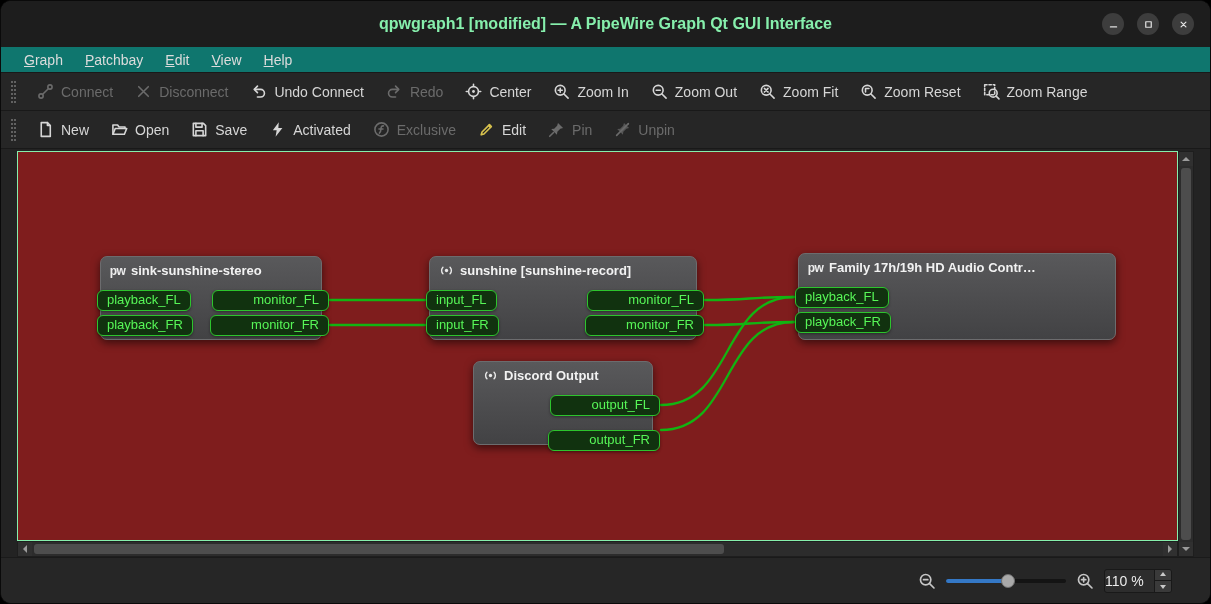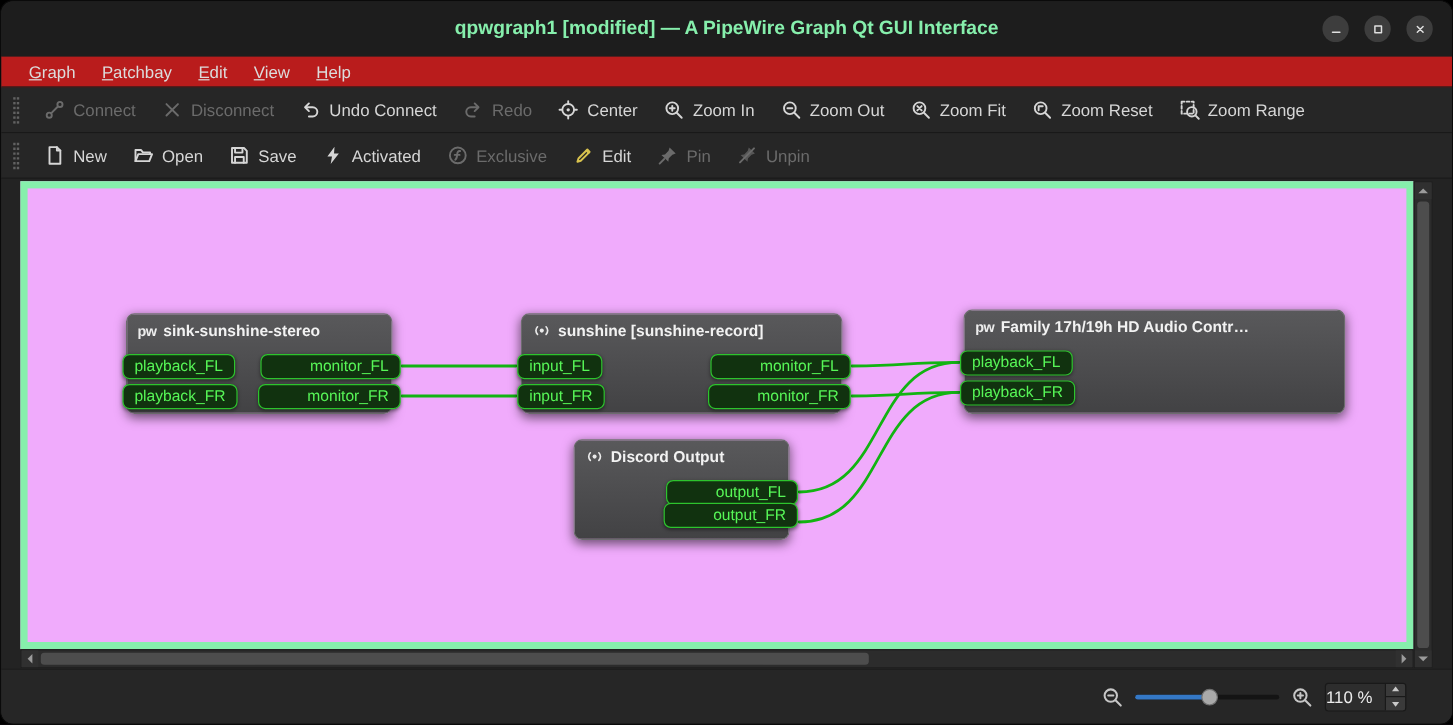--- a/index.html
+++ b/index.html
@@ -7,37 +7,37 @@
   .window { position: absolute; inset: 0; border-radius: 11px; overflow: hidden; background: #262626; display: flex; flex-direction: column; border: 1px solid #0a0a0a; }
 
   
   .titlebar { height: 46px; background: #1d1d1d; position: relative; display: flex; align-items: center; justify-content: center; flex: none; }
   .title { color: #86efac; font-size: 16px; font-weight: bold; }
   .win-buttons { position: absolute; right: 16px; top: 0; height: 100%; display: flex; align-items: center; gap: 13px; }
   .win-btn { width: 22px; height: 22px; border-radius: 50%; background: #3d3d3d; color: #e0e0e0; display: flex; align-items: center; justify-content: center; }
   .wicon { width: 11px; height: 11px; display: block; }
 
   
-  .menubar { height: 26px; background: #b91c1c; display: flex; align-items: center; padding-left: 12px; border-bottom: 1px solid #191919; flex: none; }
+  .menubar { height: 26px; background: #0f766e; display: flex; align-items: center; padding-left: 12px; border-bottom: 1px solid #191919; flex: none; }
   .menu-item { color: #dcdcdc; font-size: 14px; padding: 2px 11px; border-radius: 3px; }
 
   
   .toolbar { height: 38px; background: #262626; display: flex; align-items: center; padding-left: 8px; border-bottom: 1px solid #191919; flex: none; }
   .tb-handle { width: 5px; height: 22px; border-left: 2px dotted #616161; border-right: 2px dotted #616161; margin: 0 10px 0 2px; flex: none; }
   .tb-btn { display: flex; align-items: center; gap: 7px; color: #d6d6d6; font-size: 14px; padding: 5px 11px; border-radius: 4px; white-space: nowrap; }
   .tb-btn.disabled { color: #6b6b6b; }
   .ticon { width: 17px; height: 17px; flex: none; }
   .ticon svg, .wicon svg, .sb-zoom svg, .node-icon svg { width: 100%; height: 100%; display: block; }
   [data-name="edit-icon"] { color: #d9c34e; }
   .tb-combo { display: flex; align-items: center; gap: 7px; background: #3b3b3b; border: 1px solid #565656; border-radius: 3px; padding: 3px 7px; margin: 0 8px; color: #e2e2e2; font-size: 14px; }
   .combo-arrow { width: 0; height: 0; border-left: 4px solid transparent; border-right: 4px solid transparent; border-top: 5px solid #c4c4c4; margin-left: 6px; }
 
   
   .content { flex: 1; position: relative; background: #232323; }
-  .canvas { position: absolute; left: 16px; top: 2px; width: 1161px; height: 390px; background: #f0abfc; border: 6px solid #86efac; overflow: hidden; }
+  .canvas { position: absolute; left: 16px; top: 2px; width: 1161px; height: 390px; background: #7f1d1d; border: 1px solid #86efac; overflow: hidden; }
   .wires { position: absolute; inset: 0; width: 100%; height: 100%; }
   .wires path { fill: none; stroke: var(--wire); stroke-width: 2.3; stroke-linecap: round; }
 
   .node { position: absolute; background: linear-gradient(180deg, #59595b 0%, #424244 100%); border: 1px solid #6c6c6e; border-radius: 7px; box-shadow: 0 3px 9px rgba(0,0,0,.55); }
   .node-header { display: flex; align-items: center; gap: 6px; padding: 6px 9px 4px 9px; color: #f2f2f2; font-size: 13px; font-weight: bold; white-space: nowrap; overflow: hidden; }
   .node-icon { width: 15px; height: 15px; color: #eaeaea; flex: none; display: flex; align-items: center; justify-content: center; }
   .pw-logo { font-size: 12px; font-weight: bold; color: #ededed; line-height: 1; letter-spacing: -0.5px; }
   .port { position: absolute; height: 21px; padding: 0 9px; border: 1.5px solid var(--port-border); border-radius: 6px; background: var(--port-bg); color: var(--port-text); font-size: 13px; line-height: 18px; white-space: nowrap; box-shadow: 0 1px 3px rgba(0,0,0,.4); }
   .port.in { left: -4px; }
   .port.out { right: -8px; padding-left: 40px; }
@@ -339,21 +339,21 @@
           <div class="node-header" data-name="node-header">
             <span class="node-icon" data-name="speaker-icon">
               <svg viewBox="0 0 16 16" fill="none" stroke="currentColor" stroke-width="1.5" stroke-linecap="round" stroke-linejoin="round">
                 <circle cx="8" cy="8" r="1.8" fill="currentColor" stroke="none"></circle>
                 <path d="M4.2 4.6 a4.8 4.8 0 0 0 0 6.8 M11.8 4.6 a4.8 4.8 0 0 1 0 6.8"></path>
               </svg>
             </span>
             <span class="node-title" data-name="node-title">Discord Output</span>
           </div>
           <div class="port out" data-name="port-output_FL" style="top: 33px;">output_FL</div>
-          <div class="port out" data-name="port-output_FR" style="top: 52px; margin-left: 17px;">output_FR</div>
+          <div class="port out" data-name="port-output_FR" style="top: 68px; margin-left: 17px;">output_FR</div>
         </div>
       </div>
     <div class="vscroll" data-name="vertical-scrollbar">
       <div class="scroll-arrow up" data-name="scroll-up-arrow"></div>
       <div class="vtrack" data-name="vertical-scroll-track">
         <div class="vhandle" data-name="vertical-scroll-handle"></div>
       </div>
       <div class="scroll-arrow down" data-name="scroll-down-arrow"></div>
     </div>
     <div class="hscroll" data-name="horizontal-scrollbar">

